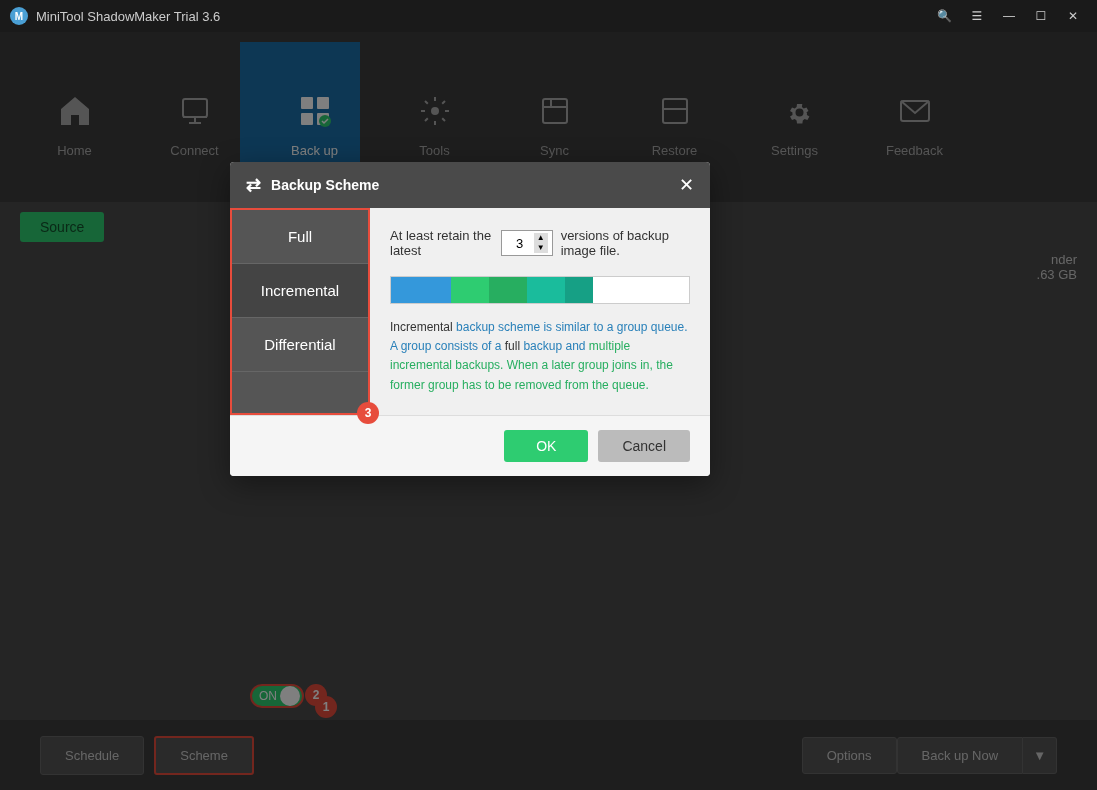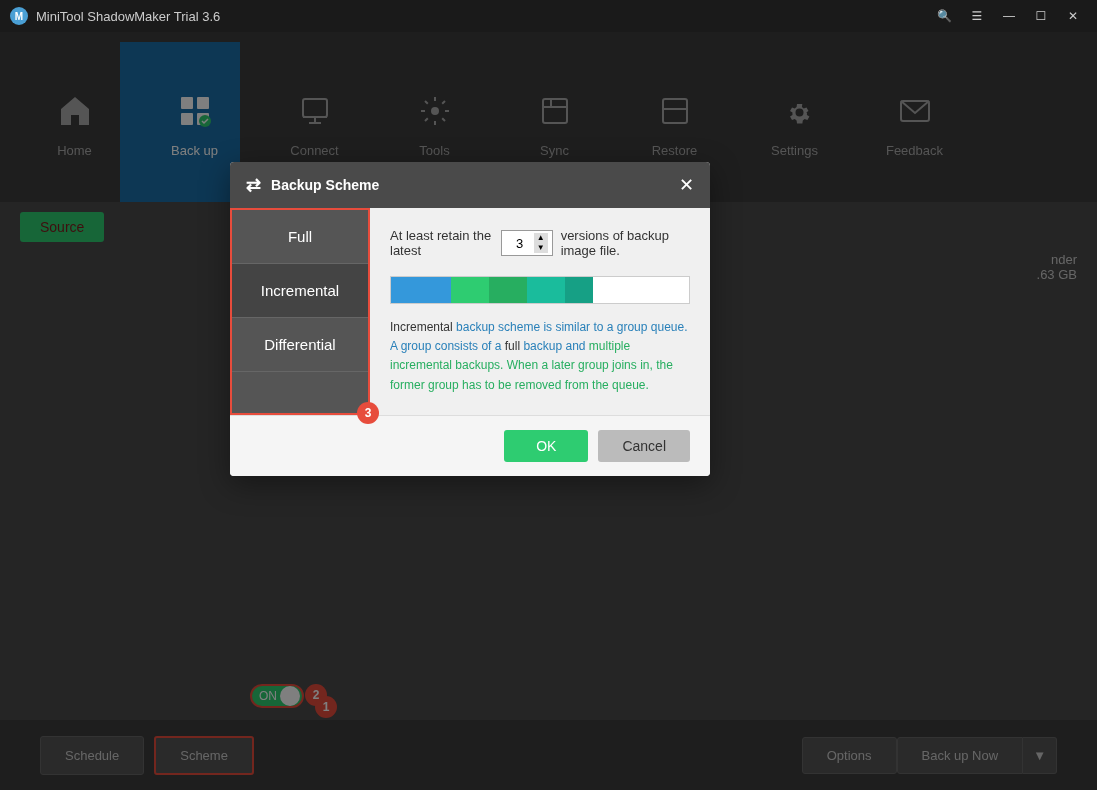--- a/index.html
+++ b/index.html
@@ -104,21 +104,21 @@
     .src-dest-bar {
       height: 50px;
       background: #4a4a4a;
       display: flex;
       align-items: center;
       padding: 0 20px;
       gap: 20px;
     }
     .src-dest-btn {
       background: #2ecc71;
-      color: #7f1d1d;
+      color: #14532d;
       border: none;
       padding: 7px 20px;
       font-size: 14px;
       cursor: pointer;
       border-radius: 3px;
     }
 
     
     .bottom-bar {
       height: 70px;
@@ -434,44 +434,44 @@
 
     <div class="nav-item">
       <div class="nav-icon">
         <svg viewBox="0 0 36 36" fill="#aaa">
             <path d="M18 4L4 16v16h10v-10h8v10h10V16z"></path>
           </svg>
       </div>
       <span>Home</span>
     </div>
 
+    <div class="nav-item">
+      <div class="nav-icon">
+        <svg viewBox="0 0 36 36" fill="#aaa">
+            <rect x="6" y="6" width="24" height="18" rx="2" fill="none" stroke="#aaa" stroke-width="2"></rect>
+            <line x1="6" y1="24" x2="30" y2="24" stroke="#aaa" stroke-width="2"></line>
+            <line x1="18" y1="24" x2="18" y2="30" stroke="#aaa" stroke-width="2"></line>
+            <line x1="12" y1="30" x2="24" y2="30" stroke="#aaa" stroke-width="2"></line>
+          </svg>
+      </div>
+      <span>Connect</span>
+    </div>
+
     <div class="nav-item active">
       <div class="nav-icon">
         <svg viewBox="0 0 36 36" fill="white">
           <rect x="4" y="4" width="12" height="12" rx="1"></rect>
           <rect x="20" y="4" width="12" height="12" rx="1"></rect>
           <rect x="4" y="20" width="12" height="12" rx="1"></rect>
           <rect x="20" y="20" width="12" height="12" rx="1"></rect>
           <circle cx="28" cy="28" r="6" fill="#2ecc71"></circle>
           <path d="M25 28l2 2 4-4" stroke="white" stroke-width="1.5" fill="none"></path>
         </svg>
       </div>
       <span>Back up</span>
-    </div>
-
-    <div class="nav-item">
-      <div class="nav-icon">
-        <svg viewBox="0 0 36 36" fill="#aaa">
-            <rect x="6" y="6" width="24" height="18" rx="2" fill="none" stroke="#aaa" stroke-width="2"></rect>
-            <line x1="6" y1="24" x2="30" y2="24" stroke="#aaa" stroke-width="2"></line>
-            <line x1="18" y1="24" x2="18" y2="30" stroke="#aaa" stroke-width="2"></line>
-            <line x1="12" y1="30" x2="24" y2="30" stroke="#aaa" stroke-width="2"></line>
-          </svg>
-      </div>
-      <span>Connect</span>
     </div>
 
     <div class="nav-item">
       <div class="nav-icon">
         <svg viewBox="0 0 36 36" fill="#aaa">
             <circle cx="18" cy="18" r="4"></circle>
             <path d="M18 4v4M18 28v4M4 18h4M28 18h4M8 8l2.8 2.8M25.2 25.2l2.8 2.8M8 28l2.8-2.8M25.2 10.8l2.8-2.8" stroke="#aaa" stroke-width="2"></path>
           </svg>
       </div>
       <span>Tools</span>

